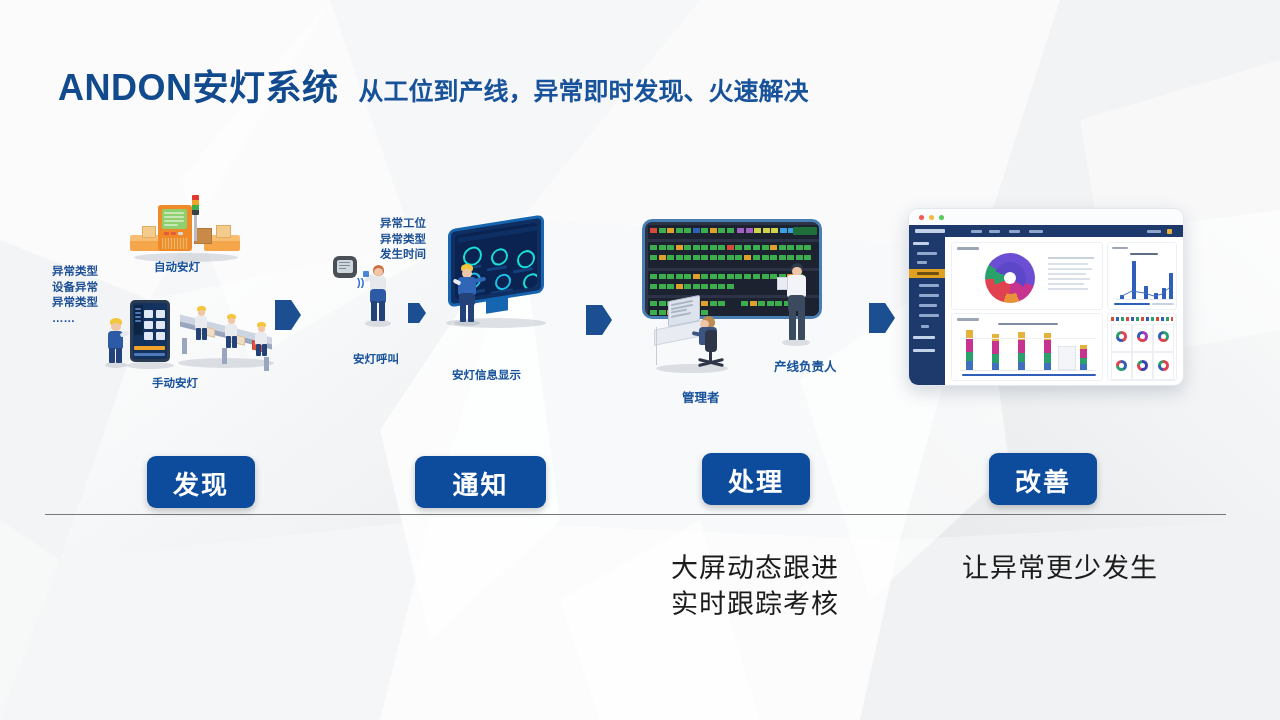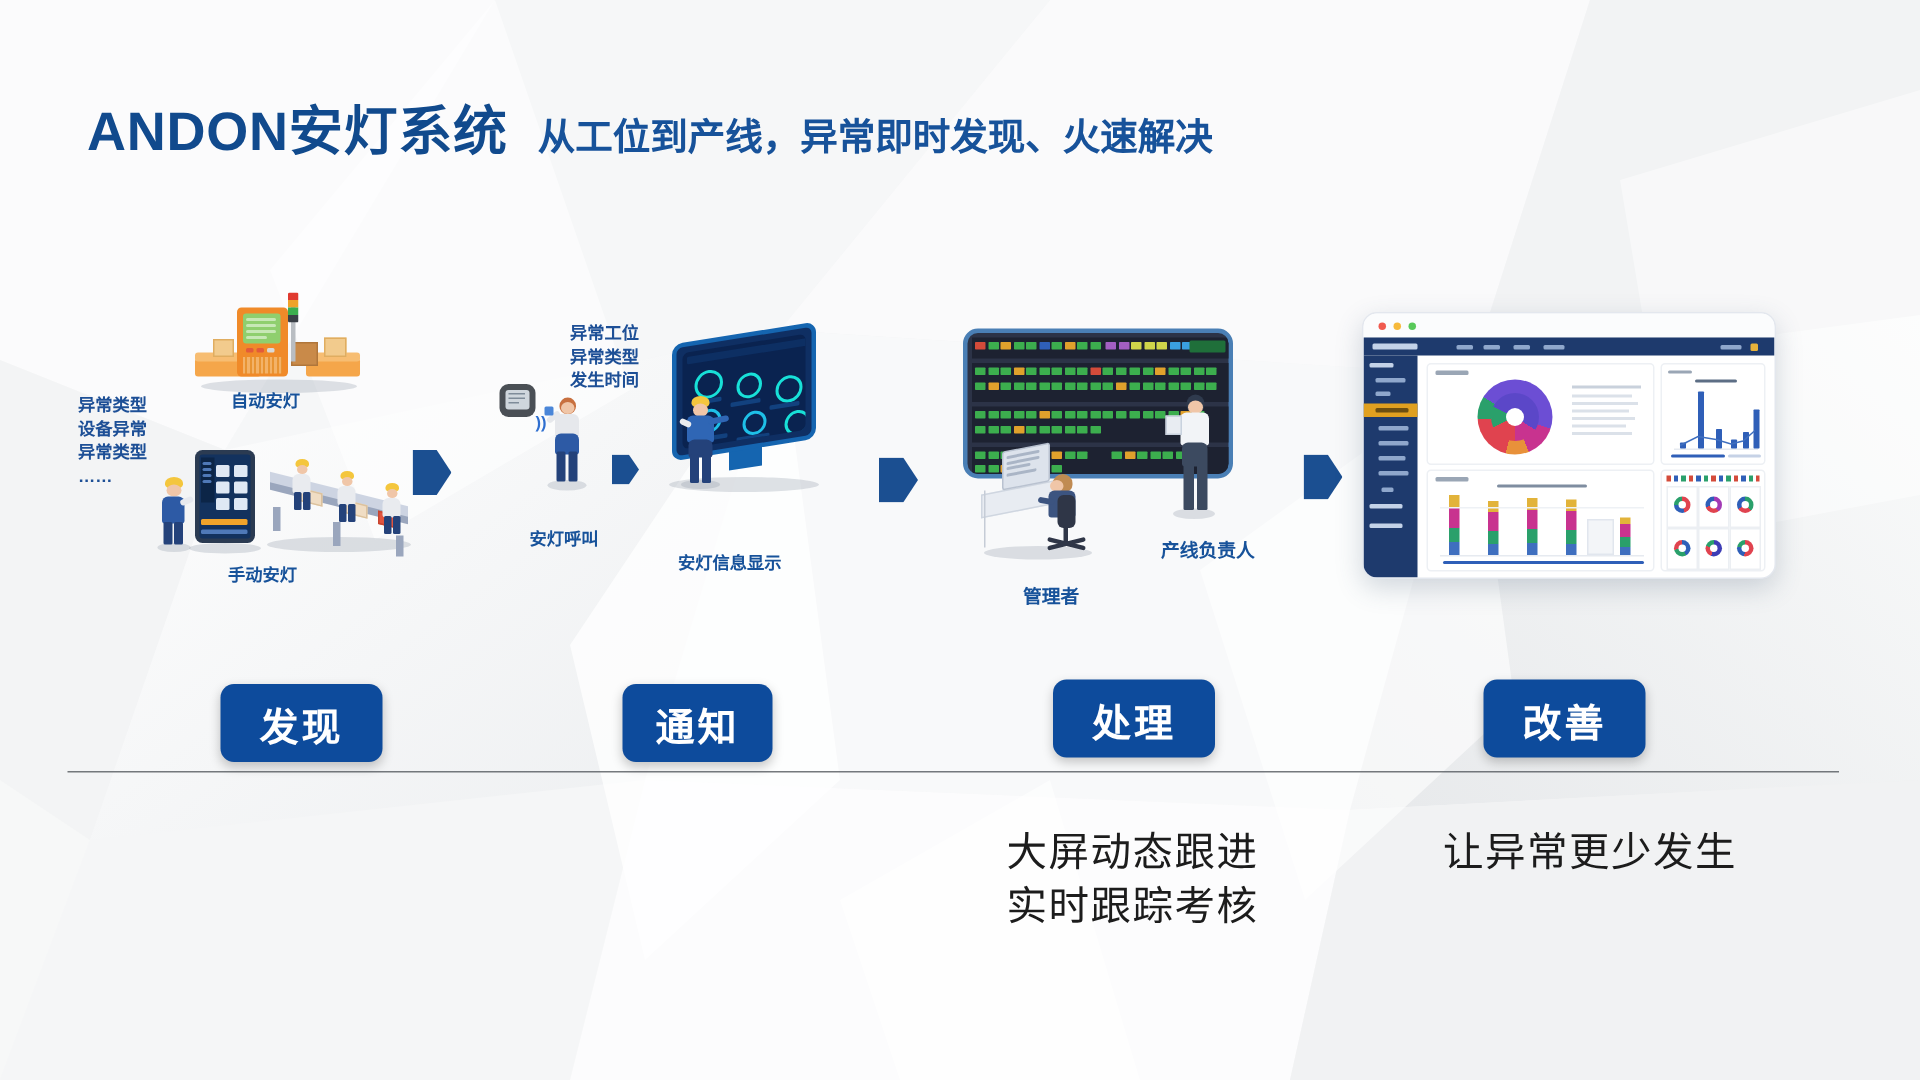--- a/index.html
+++ b/index.html
@@ -638,21 +638,21 @@
         <div class="mini-d" style="left:7px;top:10px;width:5px;height:5px;background:#fff;"></div>
       </div>
       <div style="position:absolute;left:45px;top:38px;width:19px;height:26px;border:1px solid #eceff3;">
         <div class="mini-d" style="left:4px;top:7px;width:11px;height:11px;background:conic-gradient(#e0434f 0 52%,#2f5fb8 52% 78%,#2aa06b 78% 100%);"></div>
         <div class="mini-d" style="left:7px;top:10px;width:5px;height:5px;background:#fff;"></div>
       </div>
     </div>
   </div>
 
   <div class="badge" style="left:147px;top:456px;width:108px;">发现</div>
-  <div class="badge" style="left:415px;top:456px;width:100px;">通知</div>
+  <div class="badge" style="left:415px;top:456px;width:131px;">通知</div>
   <div class="badge" style="left:702px;top:453px;width:108px;">处理</div>
   <div class="badge" style="left:989px;top:453px;width:108px;">改善</div>
 
   <div class="rule"></div>
 
   <div class="caption" style="left:330px;top:550px;width:270px;">
   </div>
   <div class="caption" style="left:625px;top:550px;width:260px;">
     <div>大屏动态跟进</div>
     <div>实时跟踪考核</div>

